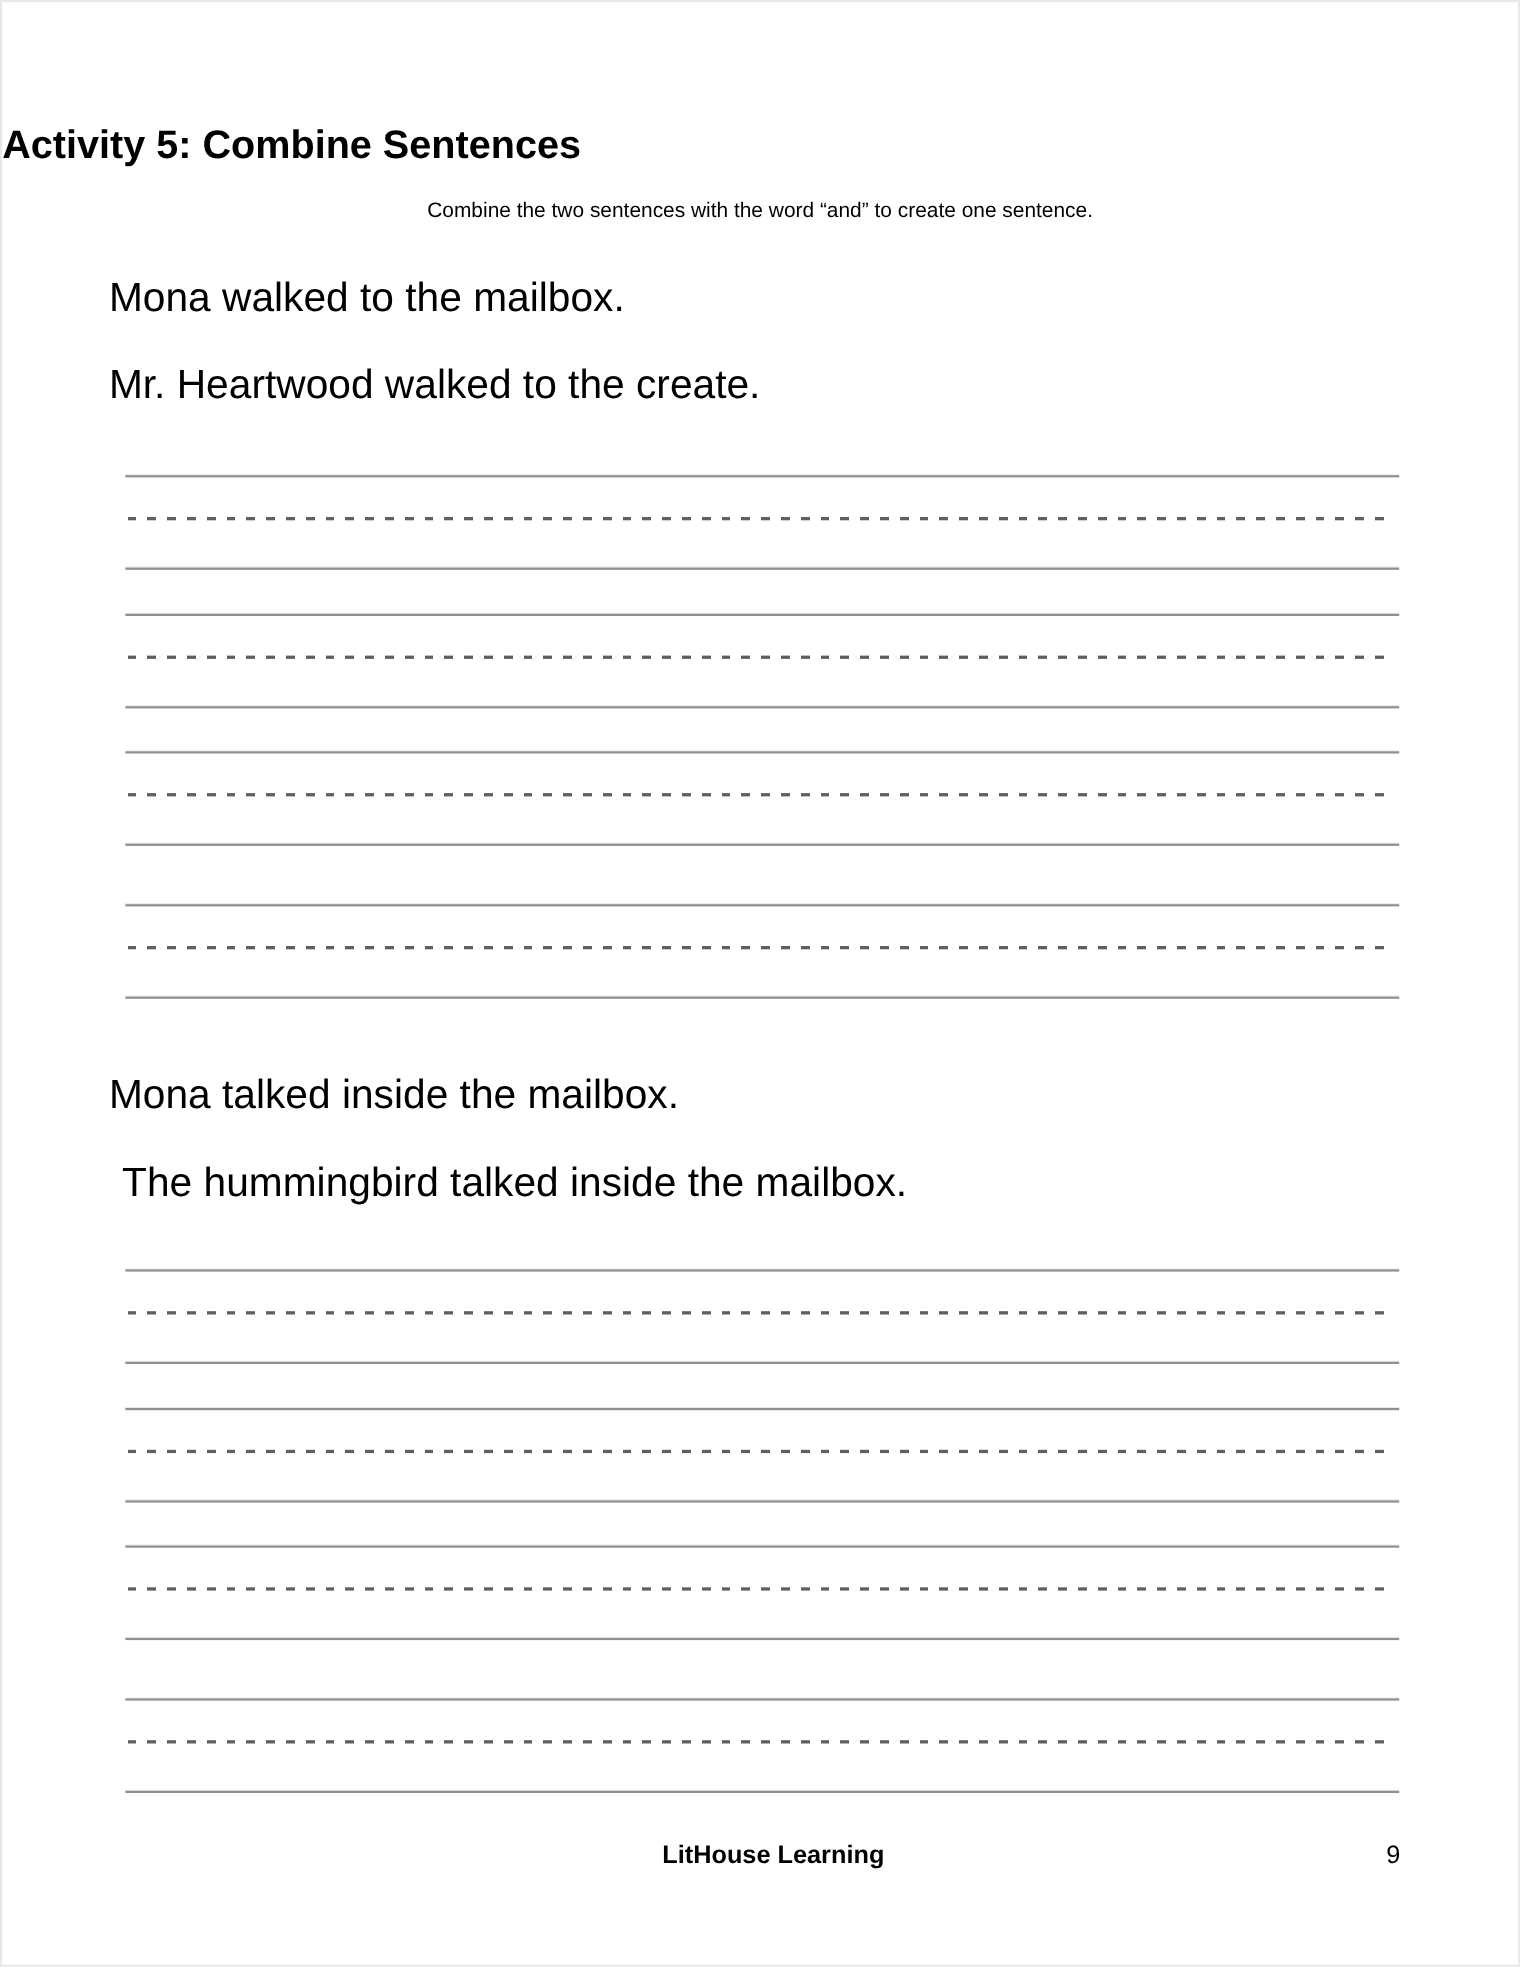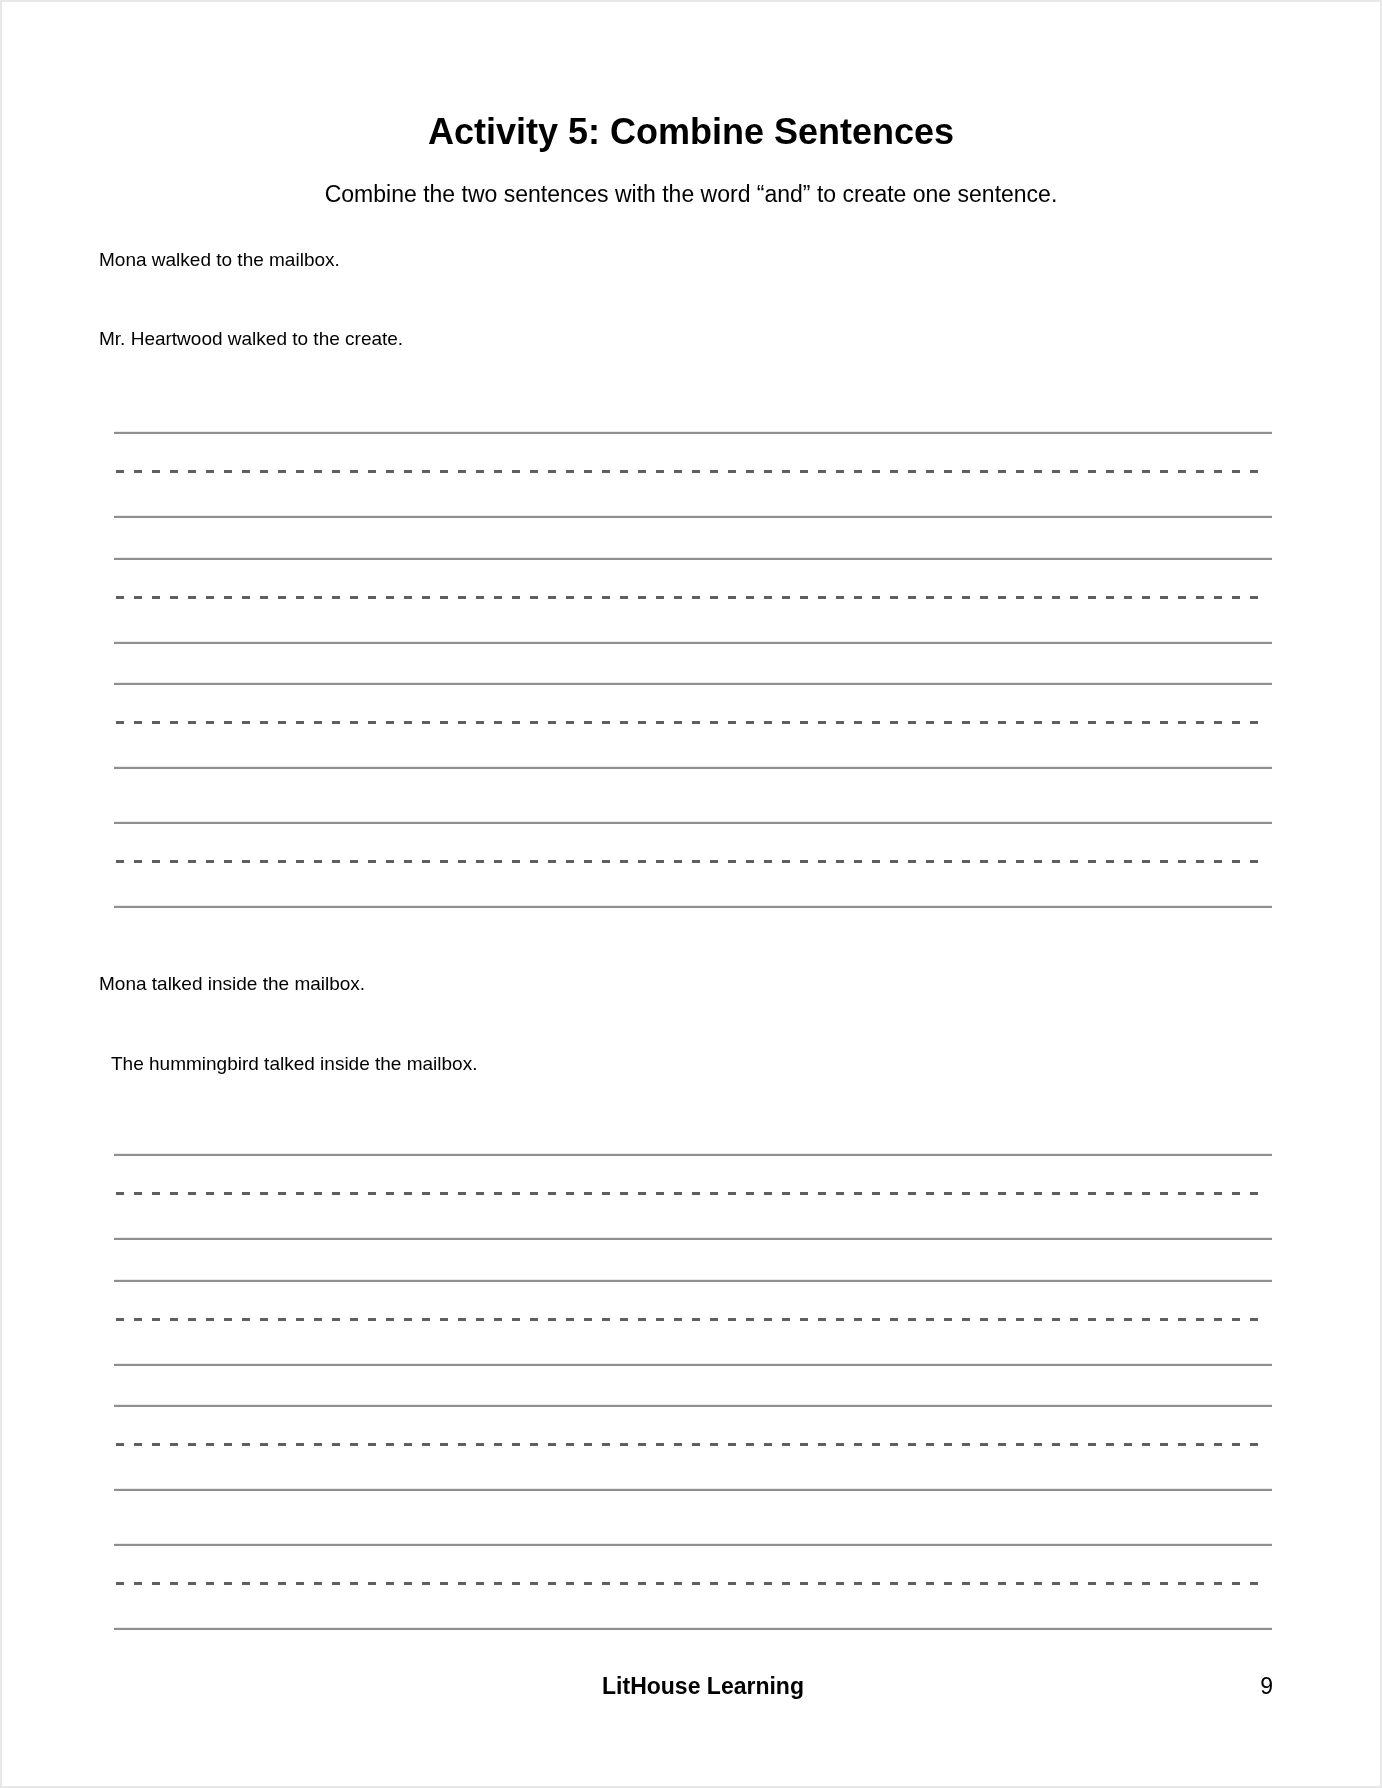--- a/index.html
+++ b/index.html
@@ -17,36 +17,35 @@
     font-family: "Liberation Sans", "DejaVu Sans", sans-serif;
     color: var(--text-color, #000000);
     overflow: hidden;
   }
   .abs { position: absolute; }
 
   .doc-title {
     top: 108px;
     left: 0;
     width: 100%;
-    text-align: center;
     font-size: 36px;
     font-weight: bold;
     line-height: 1.2;
   }
   .doc-instruction {
     top: 179px;
     left: 0;
     width: 100%;
     text-align: center;
-    font-size: 23px;
+    font-size: 19px;
     line-height: 1.2;
   }
   .sentence {
     left: 97px;
-    font-size: 19px;
+    font-size: 37px;
     line-height: 1.2;
     white-space: nowrap;
   }
   .s1a { top: 247px; }
   .s1b { top: 326px; }
   .s2a { top: 971px; }
   .s2b { top: 1051px; margin-left: 12px; }
 
   .writing-block {
     left: 112px;

